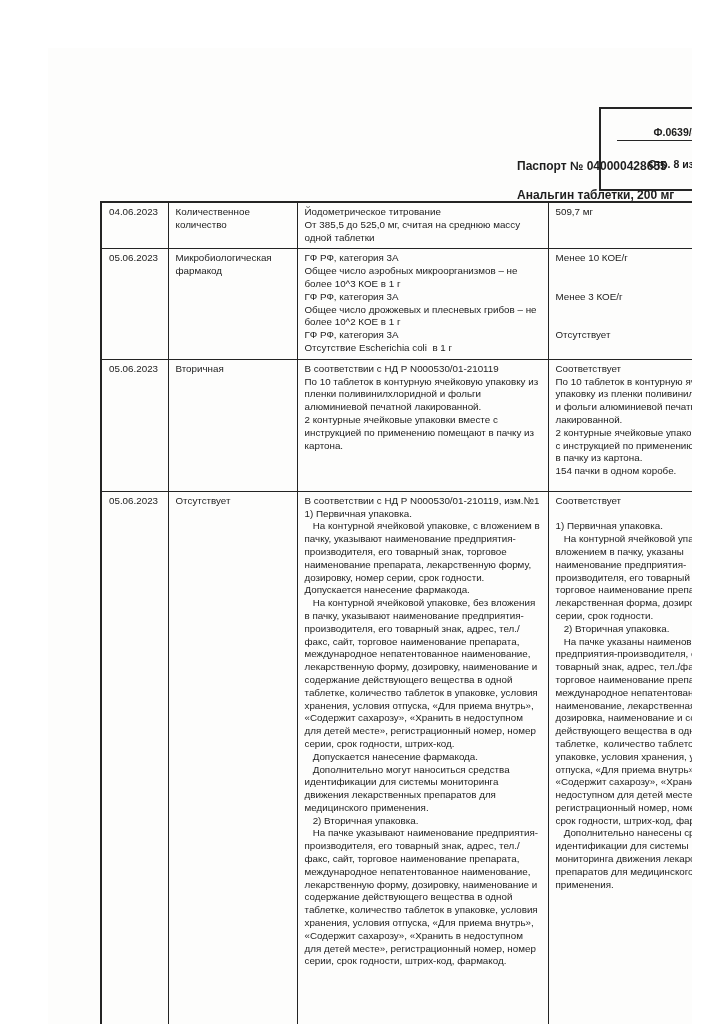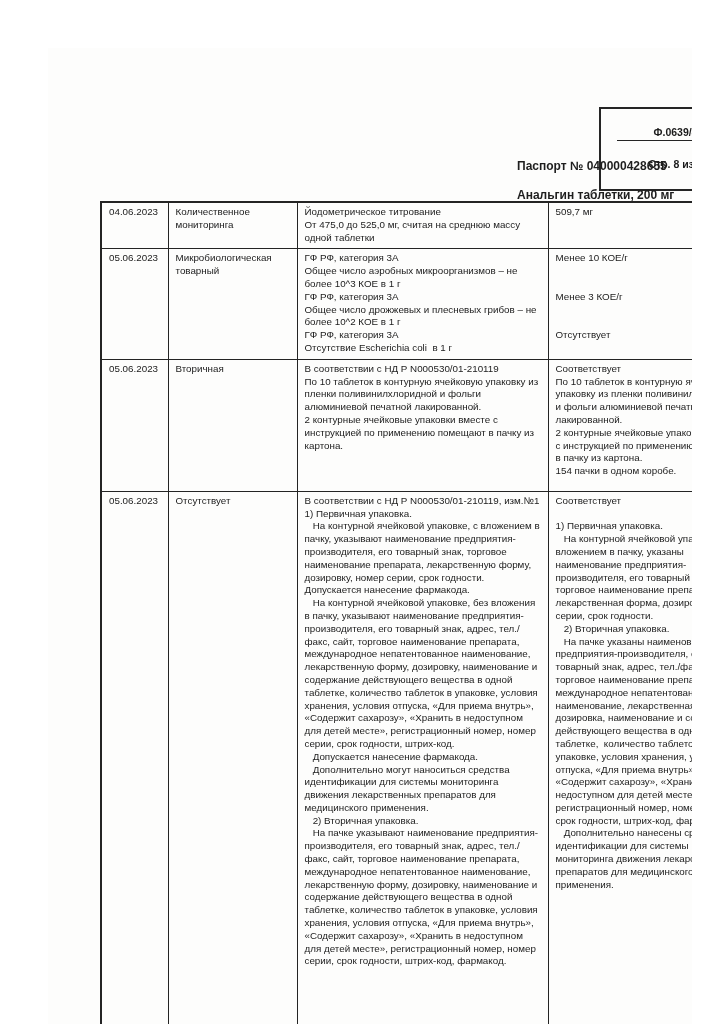--- a/index.html
+++ b/index.html
@@ -95,28 +95,28 @@
   <table class="results-table">
     <colgroup>
       <col class="col-date">
         <col class="col-param">
         <col class="col-method">
         <col class="col-result">
     </colgroup>
     <tbody>
       <tr class="row-1">
         <td class="c-date">04.06.2023</td>
-        <td class="c-param">Количественное мониторинга</td>
+        <td class="c-param">Количественное количество</td>
         <td class="c-method">Йодометрическое титрование
-От 475,0 до 525,0 мг, считая на среднюю массу одной таблетки</td>
+От 385,5 до 525,0 мг, считая на среднюю массу одной таблетки</td>
         <td class="c-result">509,7 мг</td>
       </tr>
       <tr class="row-2">
         <td class="c-date">05.06.2023</td>
-        <td class="c-param">Микробиологическая товарный</td>
+        <td class="c-param">Микробиологическая фармакод</td>
         <td class="c-method">ГФ РФ, категория 3А
 Общее число аэробных микроорганизмов – не более 10^3 КОЕ в 1 г
 ГФ РФ, категория 3А
 Общее число дрожжевых и плесневых грибов – не более 10^2 КОЕ в 1 г
 ГФ РФ, категория 3А
 Отсутствие Escherichia coli  в 1 г</td>
         <td class="c-result">Менее 10 КОЕ/г
 
 
 Менее 3 КОЕ/г

